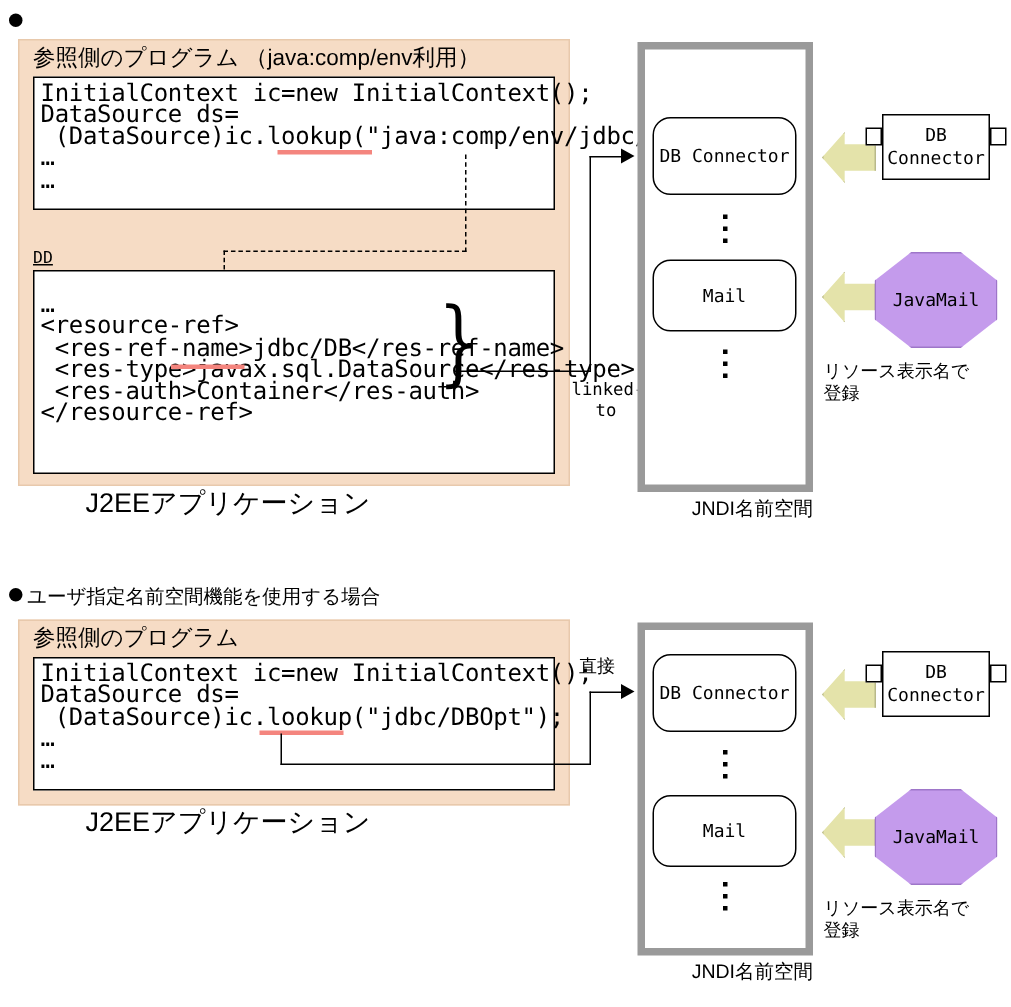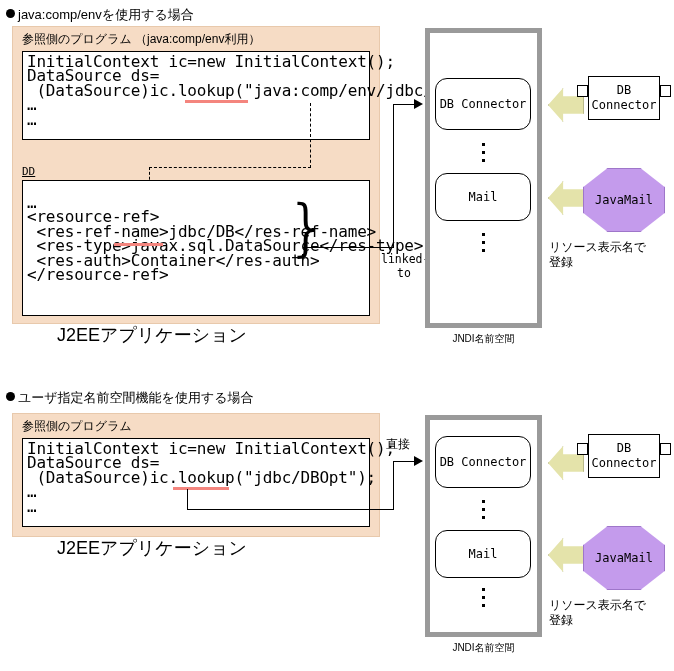--- a/index.html
+++ b/index.html
@@ -18,21 +18,21 @@
     display:inline-block;width:9px;height:9px;border-radius:50%;
     background:#000;margin-right:3px;vertical-align:middle;position:relative;top:-1px;
   }
   .sect-head .txt{vertical-align:middle;}
 
   
   .app-panel{
     background:#F6DCC5;border:1px solid #E8C9AC;box-sizing:border-box;
   }
   .panel-title{
-    font-size:12px;line-height:14px;white-space:nowrap;
+    font-size:15px;line-height:14px;white-space:nowrap;
   }
   .code-box{
     background:#ffffff;border:1px solid #000;box-sizing:border-box;
   }
   .code-text{
     font-size:16px;line-height:14.4px;white-space:pre;
     font-family:"DejaVu Sans Mono","Liberation Mono",monospace;
     letter-spacing:-0.2px;
   }
   .dd-label{font-size:11px;line-height:12px;font-family:"DejaVu Sans Mono","Liberation Mono",monospace;text-decoration:underline;}
@@ -63,21 +63,21 @@
     border:5px solid #9A9A9A;background:#fff;box-sizing:border-box;
   }
   .jndi-entry{
     background:#fff;border:1.5px solid #000;border-radius:12px;box-sizing:border-box;
     display:flex;align-items:center;justify-content:center;
     font-size:12px;font-family:"DejaVu Sans Mono","Liberation Mono",monospace;
     white-space:nowrap;
   }
   .vdots{position:absolute;display:flex;flex-direction:column;align-items:center;gap:5px;}
   .vdots i{display:block;width:3px;height:3px;background:#000;}
-  .jndi-caption{font-size:10px;line-height:14px;white-space:nowrap;text-align:center;}
+  .jndi-caption{font-size:13px;line-height:14px;white-space:nowrap;text-align:right;}
 
   
   .blockarrow{
     position:absolute;width:34px;height:32px;
     background:#E4E3AA;
     border:1px solid #b9b98a;
     clip-path:polygon(0% 50%, 42% 0%, 42% 24%, 100% 24%, 100% 76%, 42% 76%, 42% 100%);
   }
 
   
@@ -111,21 +111,21 @@
     position:absolute;font-size:62px;line-height:62px;
     font-family:"DejaVu Serif","Liberation Serif",serif;font-weight:300;
     transform:scaleX(0.7);transform-origin:left center;
   }
   .small-label{font-size:12px;line-height:14px;white-space:nowrap;}
 </style>
 </head>
 <body>
 
 <div class="abs sect-head" style="left:6px;top:6px;">
-  <span class="bullet"></span><span class="txt">java:comp/envを使用する場合</span>
+  <span class="bullet"></span>
 </div>
 
 <div class="abs app-panel" style="left:12px;top:26px;width:368px;height:298px;"></div>
 
 <div class="abs panel-title" style="left:22px;top:32px;">参照側のプログラム （java:comp/env利用）</div>
 
 <div class="abs code-box" style="left:22px;top:51px;width:348px;height:89px;"></div>
 <div class="abs code-text" style="left:27px;top:55px;">InitialContext ic=new InitialContext();
 DataSource ds=
  (DataSource)ic.lookup("java:comp/env/jdbc/DB");

